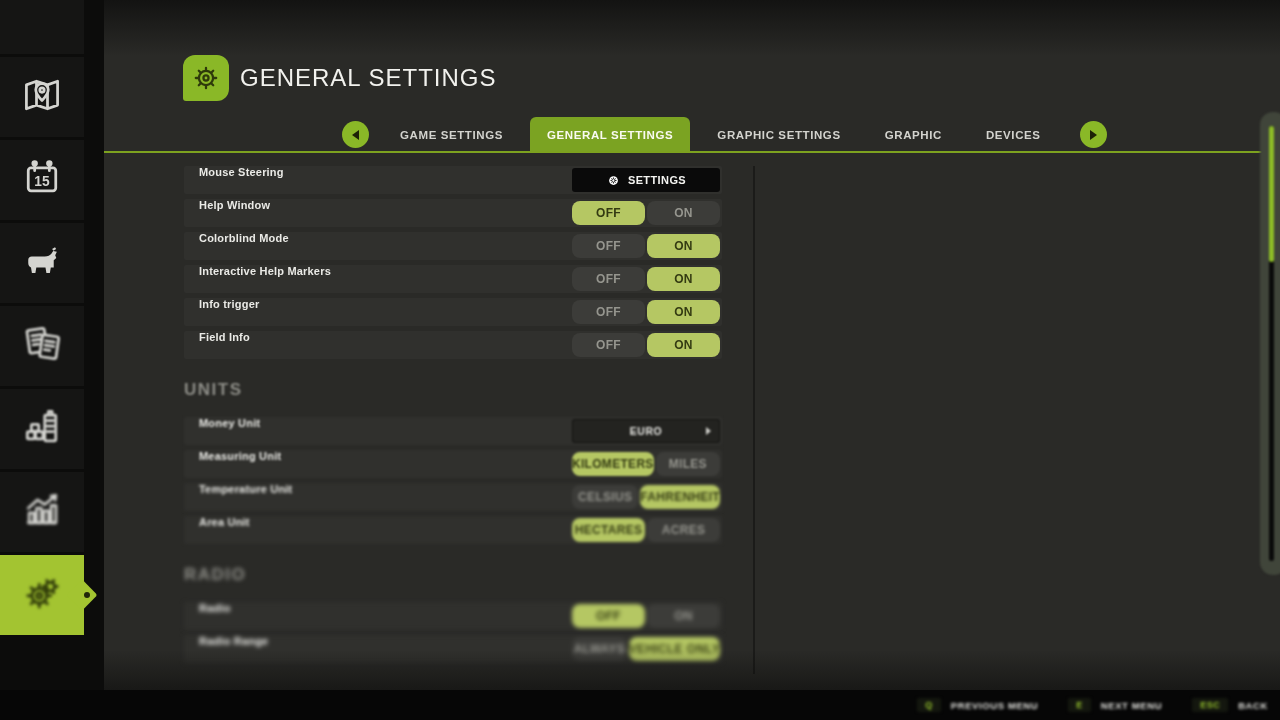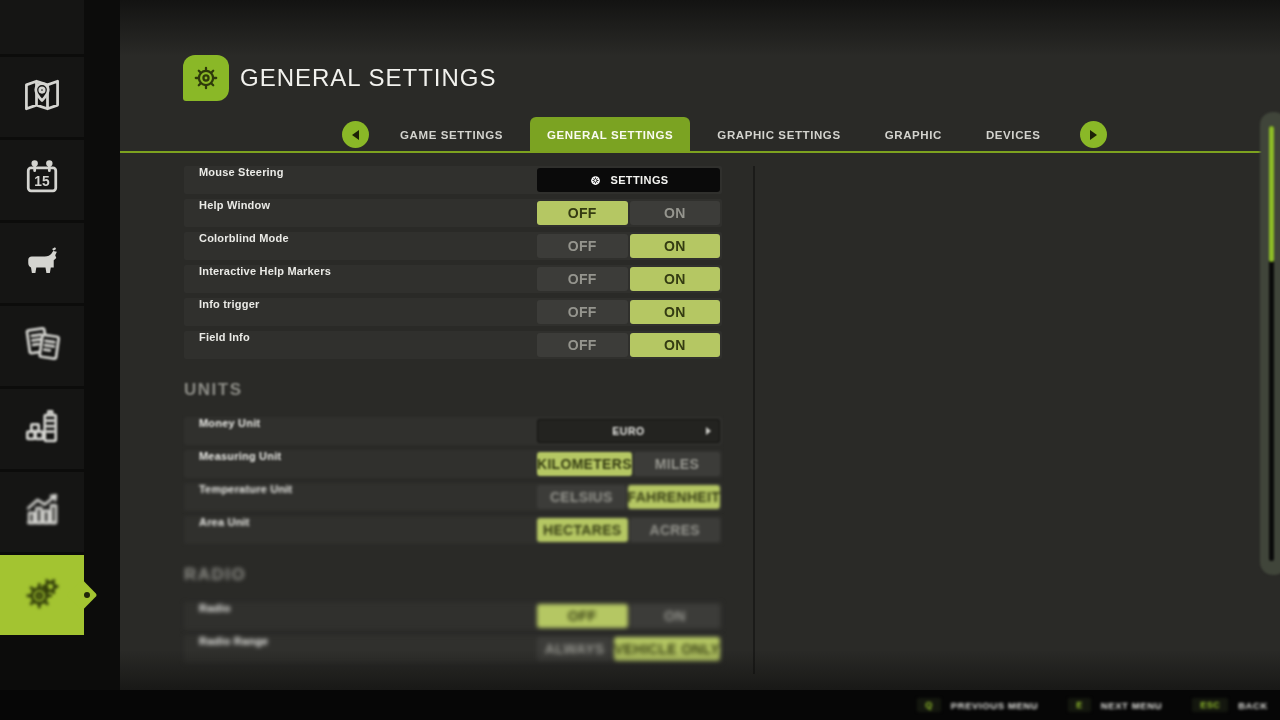--- a/index.html
+++ b/index.html
@@ -1,20 +1,20 @@
 <!DOCTYPE html>
 <html><head>
 <meta charset="utf-8">
 <style>
   html,body{margin:0;padding:0;background:#000;}
   #stage{position:relative;width:1280px;height:720px;overflow:hidden;
          background:#292926;font-family:"Liberation Sans",sans-serif;
          -webkit-font-smoothing:antialiased;}
   
-  #sidebar{position:absolute;left:0;top:0;width:104px;height:720px;background:#0c0c0b;z-index:2;padding-left:16px;}
+  #sidebar{position:absolute;left:0;top:0;width:104px;height:720px;background:#0c0c0b;z-index:2;}
   .side-cell{position:absolute;left:0;width:84px;height:80px;background:#151514;
              display:flex;align-items:center;justify-content:center;}
   .side-cell svg{width:44px;height:44px;}
   .side-cell.active{background:#a3c431;overflow:visible;}
   .side-cell.active:after{content:"";position:absolute;right:-9px;top:50%;margin-top:-11px;
              width:22px;height:22px;background:#a3c431;transform:rotate(45deg);border-radius:3px;}
   .side-cell.active .tipdot{position:absolute;right:-6px;top:50%;margin-top:-3px;width:6px;height:6px;
              border-radius:50%;background:#20260a;z-index:3;}
   
   #main{position:absolute;left:84px;top:0;right:0;bottom:0;background:#2a2a27;}
@@ -40,27 +40,27 @@
        font-size:11.5px;font-weight:bold;letter-spacing:.6px;color:#d3d3ce;cursor:pointer;}
   .tab.active{background:#7ba322;color:#fafaf2;border-radius:6px 6px 0 0;}
   #greenLine{position:absolute;left:0;top:151px;right:0;height:2px;background:#7da21f;}
   
   #content{position:absolute;left:100px;top:166px;width:538px;}
   .sec-title{font-size:17px;font-weight:600;letter-spacing:1.5px;color:#8e8e88;
              margin:21px 0 17px 0;}
   .row{position:relative;height:28px;margin-bottom:5px;background:#30302d;border-radius:2px;
        display:flex;align-items:flex-start;}
   .row-label{margin-left:15px;font-size:11px;font-weight:bold;letter-spacing:.2px;color:#eaeae6;}
-  .ctrl{position:absolute;right:2px;top:2px;width:183px;height:24px;display:flex;}
+  .ctrl{position:absolute;right:2px;top:2px;width:148px;height:24px;display:flex;}
   .btn-dark{flex:1;background:#0a0a0a;border-radius:3px;display:flex;align-items:center;
             justify-content:center;gap:7px;color:#f4f4f1;font-size:11px;font-weight:bold;
             letter-spacing:.4px;cursor:pointer;}
   .btn-dark svg{width:15px;height:15px;}
-  .seg{flex:1;margin-left:2px;background:#3c3c39;border-radius:3px;display:flex;align-items:center;
-       justify-content:center;font-size:14px;font-weight:bold;letter-spacing:.3px;color:#95958e;
+  .seg{flex:1;margin-left:2px;background:#3c3c39;border-radius:8px;display:flex;align-items:center;
+       justify-content:center;font-size:12px;font-weight:bold;letter-spacing:.3px;color:#95958e;
        cursor:pointer;white-space:nowrap;}
   .seg:first-child{margin-left:0;}
   .seg.sel{background:#b5c763;color:#343b12;}
   .select{flex:1;background:#232320;border:1px solid rgba(0,0,0,.45);border-radius:3px;
           display:flex;align-items:center;justify-content:center;position:relative;
           color:#e9e9e5;font-size:10.5px;font-weight:bold;letter-spacing:.5px;cursor:pointer;}
   .select .tri{position:absolute;right:8px;width:0;height:0;border-top:4px solid transparent;
           border-bottom:4px solid transparent;border-left:5px solid #cfcfca;}
   #listScroll{position:absolute;left:669px;top:166px;width:2px;height:508px;background:rgba(0,0,0,.35);}
   

